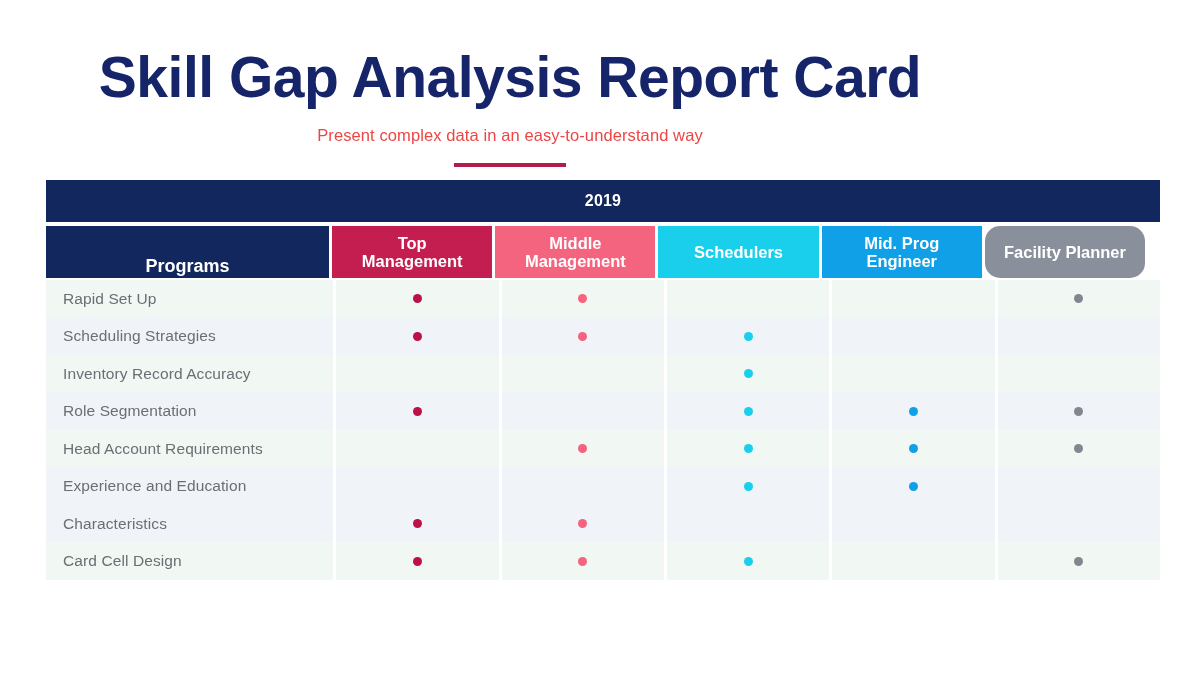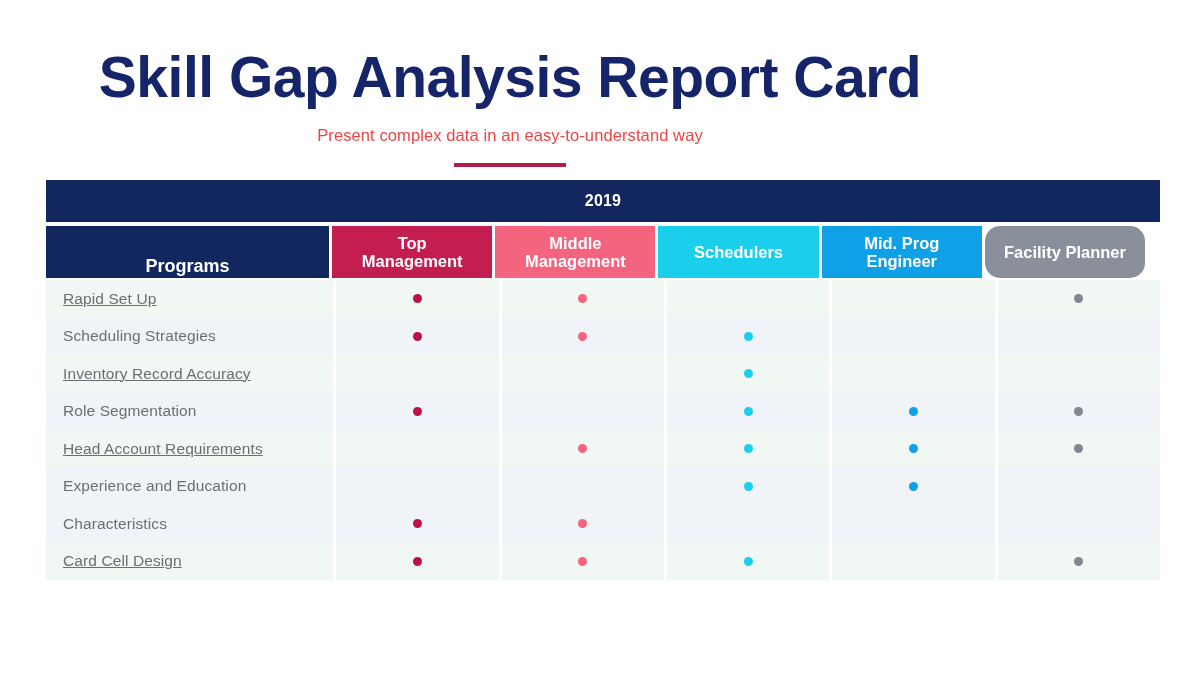--- a/index.html
+++ b/index.html
@@ -128,21 +128,21 @@
   .data-cell:last-child { margin-right: 0; }
 
   .dot {
     width: 9px;
     height: 9px;
     border-radius: 50%;
     display: block;
   }
 
   
-  .tint-a .row-label, .tint-a .data-cell { background: #F1F7F3; text-decoration: underline; }
+  .tint-a .row-label, .tint-a .data-cell { background: #F1F7F3; }
   .tint-b .row-label, .tint-b .data-cell { background: #F0F4F8; }
 </style>
 </head>
 <body>
 
 <div class="slide">
 
   <div class="header-block">
     <h1 class="slide-title">Skill Gap Analysis Report Card</h1>
     <p class="slide-subtitle">Present complex data in an easy-to-understand way</p>

